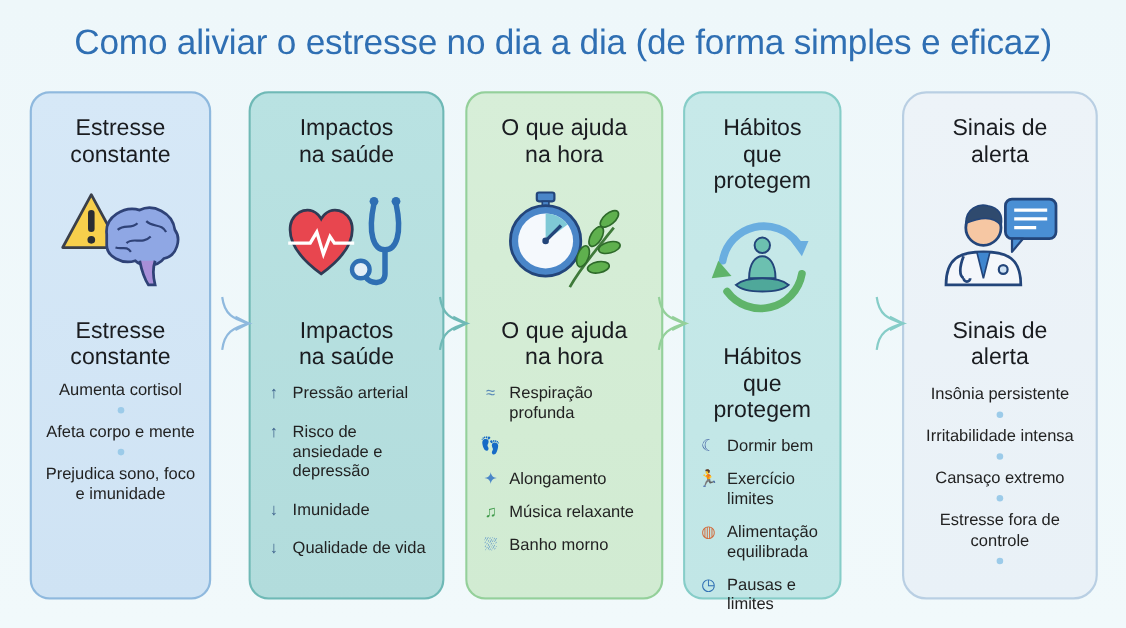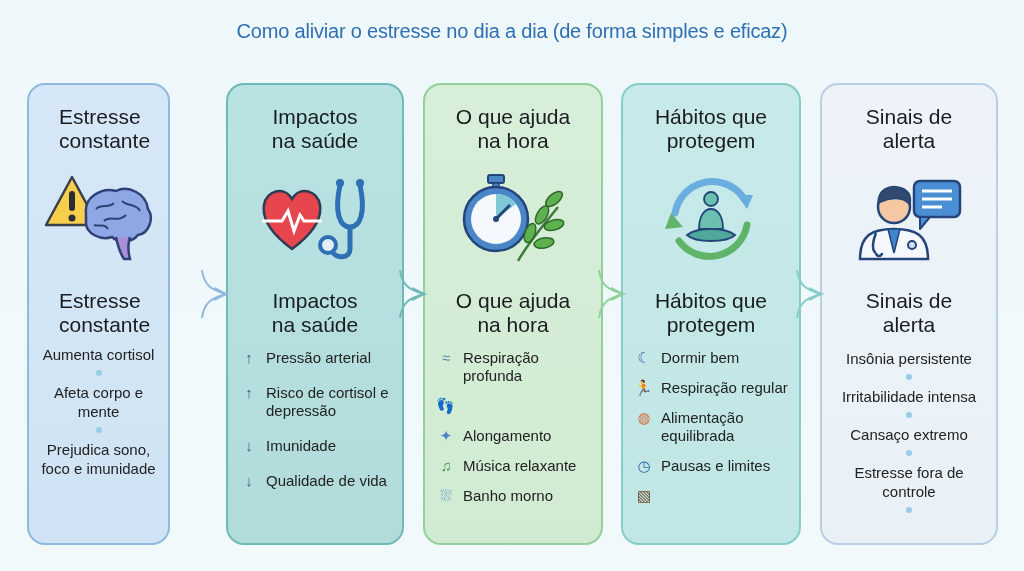--- a/index.html
+++ b/index.html
@@ -5,36 +5,36 @@
   * { box-sizing: border-box; margin: 0; padding: 0; }
   html, body { width: 1024px; height: 571px; overflow: hidden; }
   body {
     background: linear-gradient(180deg, #eef7fa 0%, #f1f9fb 100%);
     font-family: "Liberation Sans", "DejaVu Sans", sans-serif;
     color: #1d1f24;
     position: relative;
   }
   .title {
     position: absolute; left: 0; top: 20px; width: 1024px;
-    text-align: center; font-size: 20px; color: #2f6fb3;
+    text-align: center; font-size: 32px; color: #2f6fb3;
     letter-spacing: -0.2px;
   }
   .card {
     position: absolute; top: 83px; height: 462px;
     border-radius: 18px; border: 2px solid;
     text-align: center;
   }
   .card .h { font-size: 21px; line-height: 24px; margin-top: 20px; color: #1a1c20; }
   .card .icon { height: 104px; margin-top: 14px; display: flex; justify-content: center; align-items: center; }
   .card .h2 { font-size: 21px; line-height: 24px; margin-top: 18px; color: #1a1c20; }
-  .c1 { left: 27px; width: 143px; background: linear-gradient(180deg,#d6e8f7,#cfe3f4); border-color: #8fb9de; }
+  .c1 { left: 27px; width: 165px; background: linear-gradient(180deg,#d6e8f7,#cfe3f4); border-color: #8fb9de; }
   .c2 { left: 226px; width: 178px; background: linear-gradient(180deg,#b9e2e2,#b2dcdc); border-color: #6fb9b6; }
   .c3 { left: 423px; width: 180px; background: linear-gradient(180deg,#d7eed8,#d1ebd2); border-color: #94d09a; }
-  .c4 { left: 621px; width: 180px; background: linear-gradient(180deg,#c7e9e9,#c1e6e6); border-color: #86cdc8; }
-  .c5 { left: 820px; width: 178px; background: linear-gradient(180deg,#edf3f8,#e9f1f7); border-color: #b9cfe3; }
+  .c4 { left: 621px; width: 144px; background: linear-gradient(180deg,#c7e9e9,#c1e6e6); border-color: #86cdc8; }
+  .c5 { left: 820px; width: 178px; background: linear-gradient(180deg,#edf3f8,#e9f1f7); border-color: #b9cfe3; border-radius: 22px; }
 
   .center-list { margin-top: 8px; font-size: 15px; line-height: 19px; color: #222; }
   .center-list .it { padding: 0 6px; }
   .dot { width: 6px; height: 6px; border-radius: 50%; background: #9ccbe9; margin: 6px auto 7px; }
   .strong { font-weight: bold; font-size: 16px; line-height: 20px; }
 
   .list { margin-top: 12px; text-align: left; padding-left: 10px; padding-right: 6px; }
   .row { display: flex; align-items: flex-start; margin-bottom: 14px; font-size: 15px; line-height: 18px; color: #222; }
   .row .ic { width: 22px; flex: none; margin-right: 6px; text-align: center; font-size: 15px; color: #3b5f8a; line-height: 18px; }
   .c2 .row { margin-bottom: 17px; }
@@ -83,21 +83,21 @@
     </svg>
   </div>
   <div class="h2" style="padding:0 34px;">Impactos na saúde</div>
   <div class="list">
     <div class="row">
       <span class="ic">↑</span>
       <span>Pressão arterial</span>
     </div>
     <div class="row">
       <span class="ic">↑</span>
-      <span>Risco de cortisol e depressão</span>
+      <span>Risco de ansiedade e depressão</span>
     </div>
     <div class="row">
       <span class="ic">↓</span>
       <span>Imunidade</span>
     </div>
     <div class="row">
       <span class="ic">↓</span>
       <span>Qualidade de vida</span>
     </div>
   </div>
@@ -160,21 +160,21 @@
     </svg>
   </div>
   <div class="h2" style="padding:0 24px;">Hábitos que protegem</div>
   <div class="list">
     <div class="row">
       <span class="ic" style="color:#4a6aa8;">☾</span>
       <span>Dormir bem</span>
     </div>
     <div class="row">
       <span class="ic" style="color:#2f6fb3;">🏃</span>
-      <span>Respiração regular</span>
+      <span>Exercício limites</span>
     </div>
     <div class="row">
       <span class="ic" style="color:#d26a3a;">◍</span>
       <span>Alimentação equilibrada</span>
     </div>
     <div class="row">
       <span class="ic" style="color:#2f6fb3;">◷</span>
       <span>Pausas e limites</span>
     </div>
     <div class="row">

